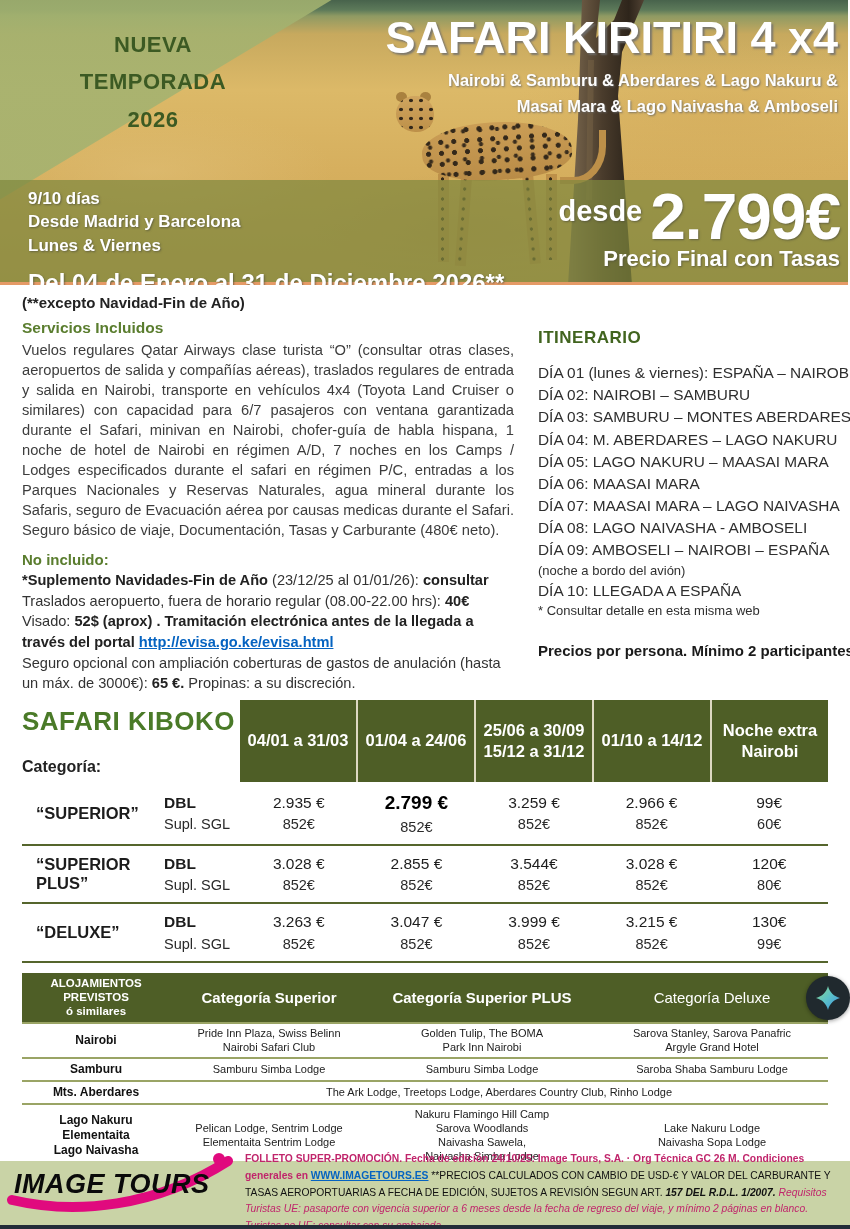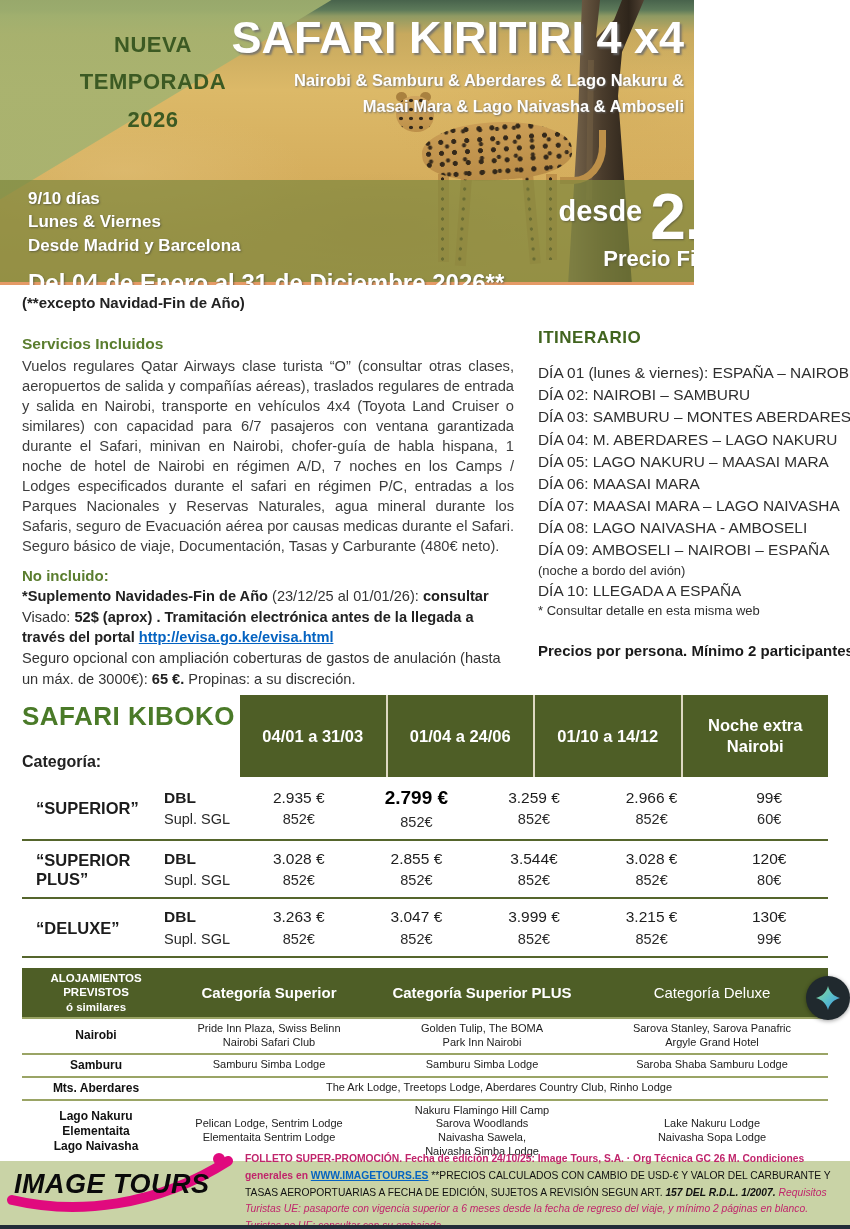--- a/index.html
+++ b/index.html
@@ -1,20 +1,20 @@
 <!DOCTYPE html>
 <html><head>
 <meta charset="utf-8">
 <style>
   * { margin:0; padding:0; box-sizing:border-box; }
   body { font-family:"Liberation Sans", sans-serif; background:#ffffff; }
   #page { position:relative; width:850px; height:1229px; background:#ffffff; overflow:hidden; margin:0 auto; }
 
   
-  .header { position:relative; width:694px; height:285px; overflow:hidden;
+  .header { position:relative; width:848px; height:285px; overflow:hidden;
     background:
       linear-gradient(180deg, #48634c 0px, #5d7a5a 10px, #8f9a63 16px, #c7a95e 34px, #dcb968 90px, #d6af5e 170px, #c9a455 285px);
   }
   .photo-blur { position:absolute; inset:0;
     background:
       radial-gradient(260px 90px at 18% 60%, rgba(224,192,120,.55), transparent 70%),
       radial-gradient(300px 110px at 85% 40%, rgba(210,170,90,.5), transparent 70%),
       radial-gradient(220px 80px at 55% 80%, rgba(190,150,80,.45), transparent 70%);
   }
   .tree { position:absolute; left:548px; top:0; width:118px; height:285px; }
@@ -49,21 +49,21 @@
   .band-dates { font-size:24px; font-weight:bold; margin-top:12px; }
   .band-right { position:absolute; right:10px; top:0px; color:#fff; text-align:right; text-shadow:1px 1px 2px rgba(80,80,60,.7); }
   .desde { font-size:29px; font-weight:bold; vertical-align:18px; margin-right:8px; }
   .big-price { font-size:64px; font-weight:bold; letter-spacing:-1px; }
   .price-note { font-size:22px; font-weight:bold; margin-top:-8px; }
 
   
   .content { display:flex; padding:7px 22px 0 22px; color:#3c3c3c; }
   .col-left { flex:0 0 492px; }
   .col-right { flex:1; padding-left:24px; }
-  .except { font-weight:bold; color:#222; font-size:15px; margin:2px 0 24px 0; }
+  .except { font-weight:bold; color:#222; font-size:15px; margin:2px 0 8px 0; }
   .svc-title { color:#5a7d2e; font-weight:bold; font-size:15.5px; margin-bottom:4px; }
   .svc-text { font-size:14.7px; line-height:1.36; text-align:justify; color:#3d3d3d; }
   .ni-title { color:#5a7d2e; font-weight:bold; font-size:15px; margin:10px 0 2px 0; }
   .ni-line { font-size:14.6px; line-height:1.42; color:#333; }
   .ni-line b { color:#222; }
   .link { color:#0563c1; text-decoration:underline; font-weight:bold; }
 
   .itin-title { color:#41641f; font-weight:bold; font-size:17px; letter-spacing:.5px; margin:36px 0 14px 0; }
   .itin-line { font-size:15.4px; line-height:1.44; color:#2f2f2f; white-space:nowrap; }
   .itin-small { font-size:13px; line-height:1.4; color:#2f2f2f; }
@@ -166,41 +166,42 @@
       <div class="main-title">SAFARI KIRITIRI 4 x4</div>
       <div class="subtitle">
         <div>Nairobi &amp; Samburu &amp; Aberdares &amp; Lago Nakuru &amp;</div>
         <div>Masai Mara &amp; Lago Naivasha &amp; Amboseli</div>
       </div>
     </div>
 
     <div class="band">
       <div class="band-left">
         <div class="band-l1">9/10 días</div>
+        <div class="band-l1">Desde Madrid y Barcelona</div>
         <div class="band-l1">Lunes &amp; Viernes</div>
-        <div class="band-l1">Desde Madrid y Barcelona</div>
         <div class="band-dates">Del 04 de Enero al 31 de Diciembre 2026**</div>
       </div>
       <div class="band-right">
         <div>
           <span class="desde">desde</span><span class="big-price">2.799€</span>
         </div>
         <div class="price-note">Precio Final con Tasas</div>
       </div>
     </div>
   </div>
 
   <div class="content">
     <div class="col-left">
       <div class="except">(**excepto Navidad-Fin de Año)</div>
       <div class="svc-title">Servicios Incluidos</div>
       <div class="svc-text">Vuelos regulares Qatar Airways clase turista “O” (consultar otras clases, aeropuertos de salida y compañías aéreas), traslados regulares de entrada y salida en Nairobi, transporte en vehículos 4x4 (Toyota Land Cruiser o similares) con capacidad para 6/7 pasajeros con ventana garantizada durante el Safari, minivan en Nairobi, chofer-guía de habla hispana, 1 noche de hotel de Nairobi en régimen A/D, 7 noches en los Camps / Lodges especificados durante el safari en régimen P/C, entradas a los Parques Nacionales y Reservas Naturales, agua mineral durante los Safaris, seguro de Evacuación aérea por causas medicas durante el Safari. Seguro básico de viaje, Documentación, Tasas y Carburante (480€ neto).</div>
 
       <div class="ni-title">No incluido:</div>
       <div class="ni-line"><b>*Suplemento Navidades-Fin de Año</b><span> (23/12/25 al 01/01/26): </span><b>consultar</b></div>
+      <div class="ni-line"><span>Traslados aeropuerto, fuera de horario regular (08.00-22.00 hrs): </span><b>40€</b></div>
       <div class="ni-line"><span>Visado: </span><b>52$ (aprox) .  Tramitación electrónica antes de la llegada a través del portal </b><a href="#" class="link">http://evisa.go.ke/evisa.html</a></div>
       <div class="ni-line"><span>Seguro opcional con ampliación coberturas de gastos de anulación (hasta un máx. de 3000€): </span><b>65 €.</b><span>  Propinas: a su discreción.</span></div>
     </div>
 
     <div class="col-right">
       <div class="itin-title">ITINERARIO</div>
       <div class="itin-line">DÍA 01 (lunes &amp; viernes): ESPAÑA – NAIROBI</div>
       <div class="itin-line">DÍA 02: NAIROBI – SAMBURU</div>
       <div class="itin-line">DÍA 03: SAMBURU – MONTES ABERDARES</div>
       <div class="itin-line">DÍA 04: M. ABERDARES – LAGO NAKURU</div>
@@ -218,20 +219,22 @@
 
   <div class="ptable">
     <div class="pt-head">
       <div class="pt-left">
         <div class="pt-title">SAFARI KIBOKO</div>
         <div class="pt-cat">Categoría:</div>
       </div>
       <div class="pt-cols">
         <div class="pt-col">04/01 a 31/03</div>
         <div class="pt-col">01/04 a 24/06</div>
+        <div class="pt-col prewrap">25/06 a 30/09
+15/12 a 31/12</div>
         <div class="pt-col">01/10 a 14/12</div>
         <div class="pt-col prewrap">Noche extra
 Nairobi</div>
       </div>
     </div>
 
     <div class="pgroup">
       <div class="pg-name">“SUPERIOR”</div>
       <div class="pg-sub">
         <div class="dbl">DBL</div>

